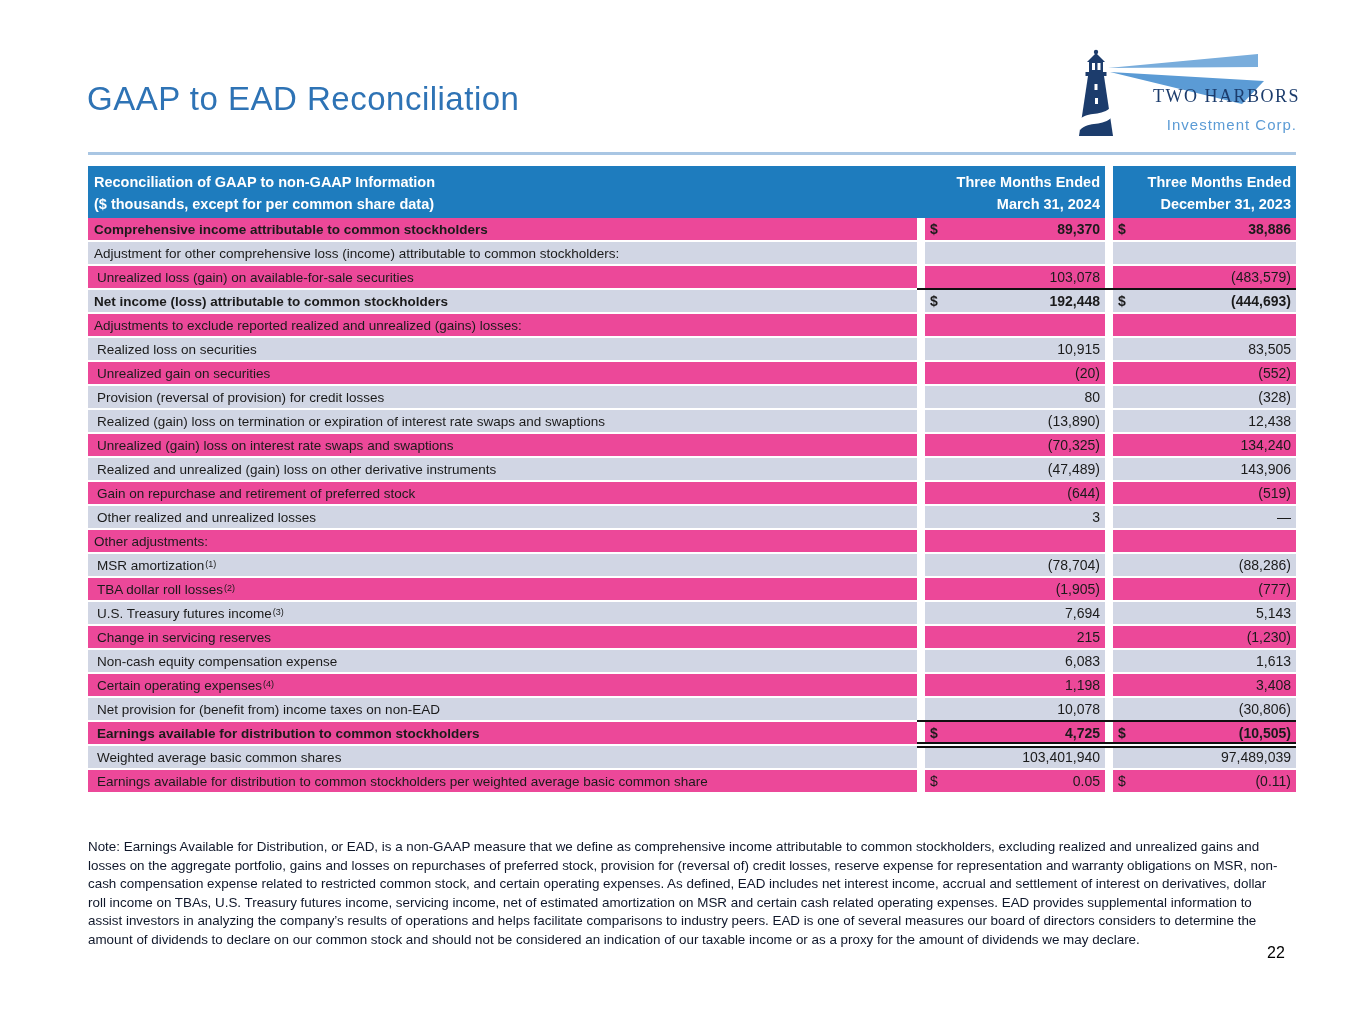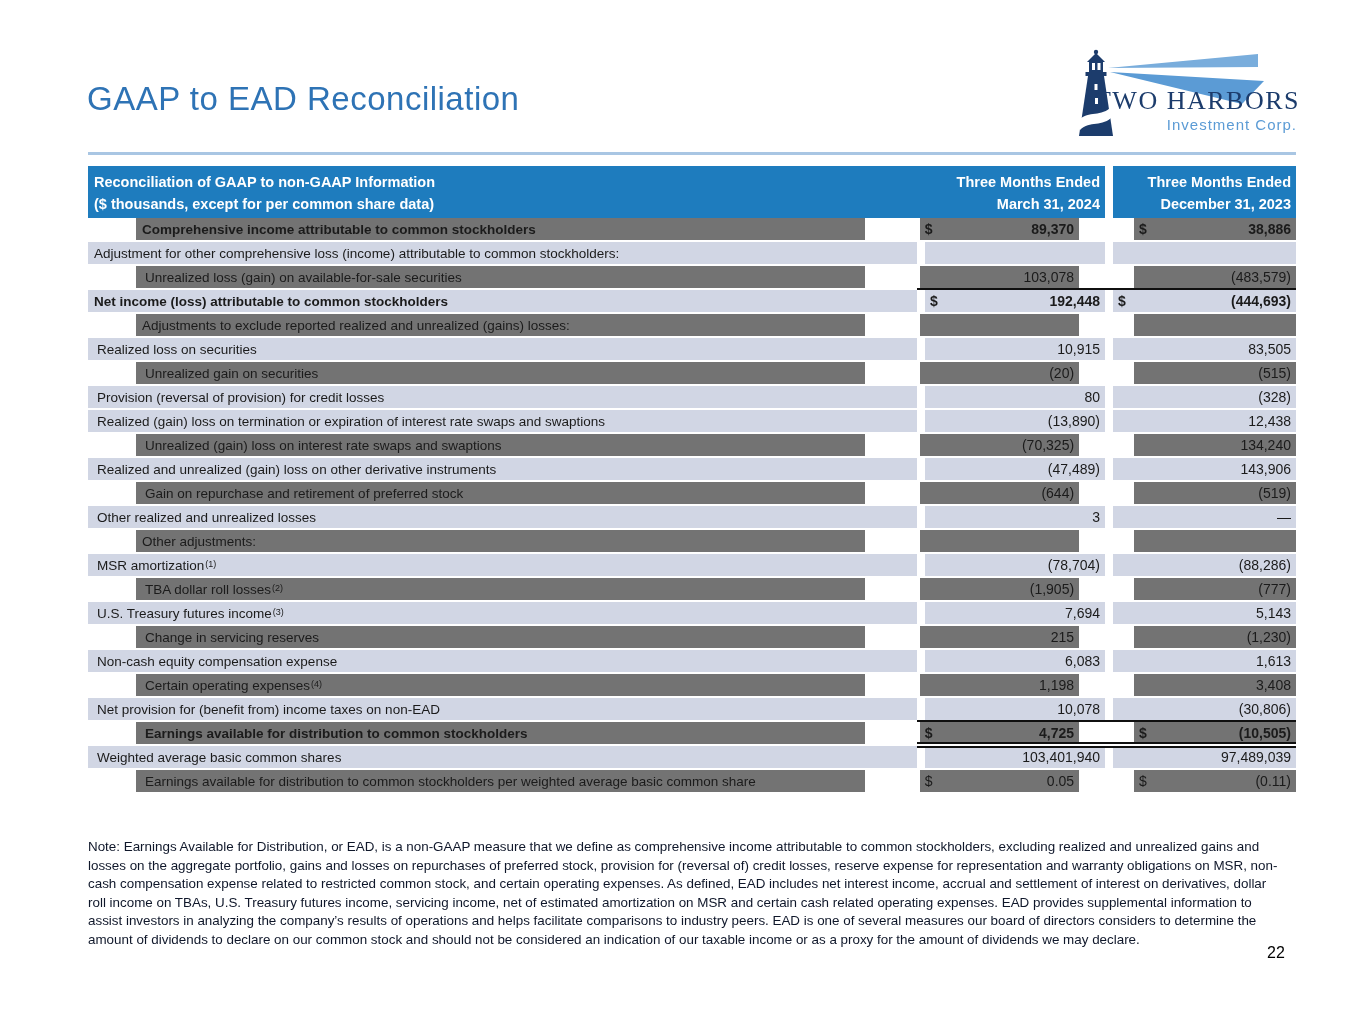--- a/index.html
+++ b/index.html
@@ -5,35 +5,35 @@
   html,body{margin:0;padding:0;background:#fff;}
   .slide{position:relative;width:1365px;height:1024px;background:#ffffff;overflow:hidden;
          font-family:"Liberation Sans", sans-serif;color:#1b1b1b;}
   
   .page-title{position:absolute;left:87px;top:80px;font-size:33px;font-weight:normal;
               color:#2E73B5;letter-spacing:.5px;margin:0;}
   .divider{position:absolute;left:88px;top:152px;width:1208px;height:3px;background:#A9C6E3;}
   
   .logo-svg{position:absolute;left:1072px;top:48px;}
   .logo-name{position:absolute;right:65px;top:86px;font-family:"Liberation Serif",serif;
-             font-size:26px;letter-spacing:1.5px;color:#1C3C6C;}
+             font-size:18px;letter-spacing:1.5px;color:#1C3C6C;}
   .logo-sub{position:absolute;right:68px;top:116px;font-size:15px;letter-spacing:1px;color:#5B9BD5;}
   
   .table{position:absolute;left:88px;top:166px;width:1208px;}
   .thead{display:flex;border-radius:19px;}
   .th-left{width:1017px;height:52px;background:#1E7CBE;position:relative;color:#fff;font-weight:bold;}
   .th-titles{position:absolute;left:6px;top:5px;font-size:14.5px;line-height:22px;}
   .th-c1{position:absolute;right:5px;top:5px;font-size:14.5px;line-height:22px;text-align:right;}
   .th-gap{width:8px;height:52px;background:#fff;}
   .th-right{width:183px;height:52px;background:#1E7CBE;color:#fff;font-weight:bold;font-size:14.5px;
             line-height:22px;text-align:right;box-sizing:border-box;padding:5px 5px 0 0;}
   
   .row{display:flex;height:24px;position:relative;}
   .cell{height:24px;box-sizing:border-box;border-bottom:2px solid #fff;display:flex;align-items:center;}
-  .shade-light .cell{background:#737373;margin-left:48px;}
+  .shade-light .cell{background:#ec4899;}
   .shade-dark .cell{background:#D1D6E4;}
   .gutter{width:8px;height:24px;background:#fff;}
   .lbl{width:829px;padding-left:6px;font-size:13.5px;}
   .lbl.ind{padding-left:9px;}
   .val{font-size:14px;padding:0 5px;justify-content:space-between;}
   .v1{width:180px;}
   .v2{width:183px;}
   .bold .cell{font-weight:bold;}
   sup{font-size:9px;line-height:0;margin-left:1px;position:relative;top:-1px;}
   .topline{position:absolute;left:829px;top:-2px;width:379px;height:2px;background:#101010;z-index:2;}
@@ -186,21 +186,21 @@
             <span>Unrealized gain on securities</span>
           </div>
           <div class="gutter"></div>
           <div class="cell val v1">
             <span class="cur"></span>
             <span class="num">(20)</span>
           </div>
           <div class="gutter"></div>
           <div class="cell val v2">
             <span class="cur"></span>
-            <span class="num">(515)</span>
+            <span class="num">(552)</span>
           </div>
         </div>
         <div class="row shade-dark">
           <div class="cell lbl ind">
             <span>Provision (reversal of provision) for credit losses</span>
           </div>
           <div class="gutter"></div>
           <div class="cell val v1">
             <span class="cur"></span>
             <span class="num">80</span>

